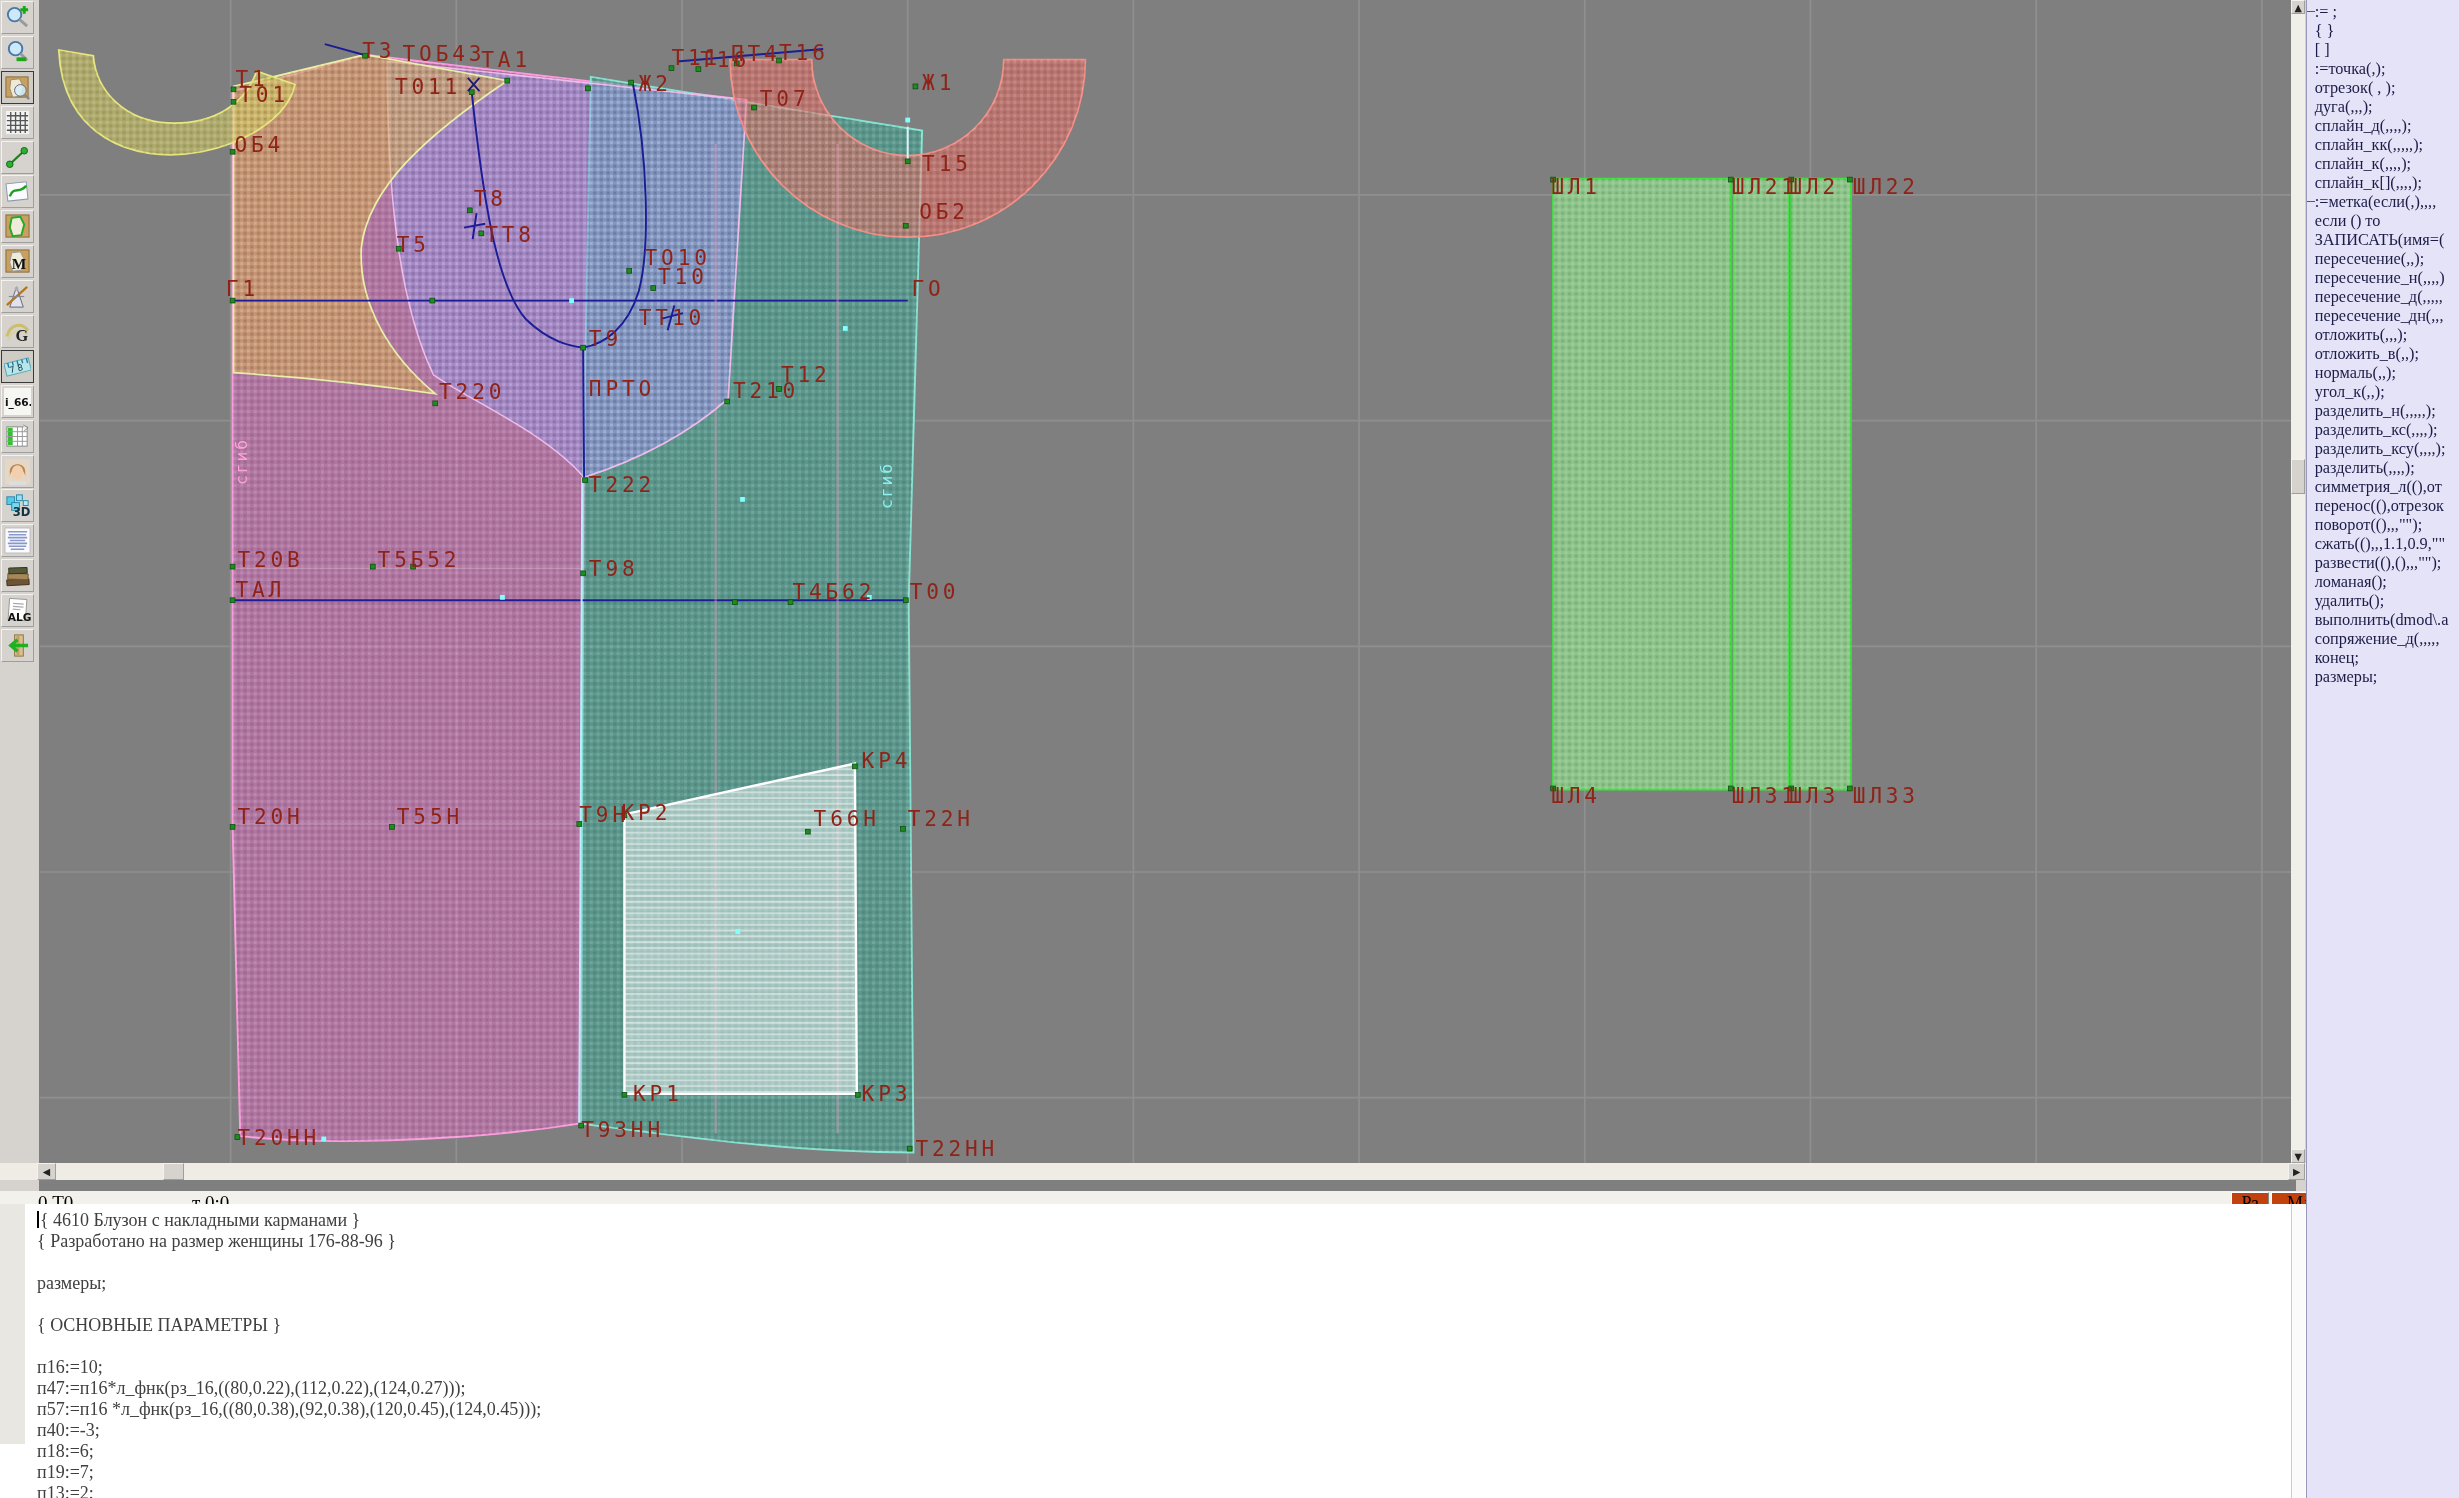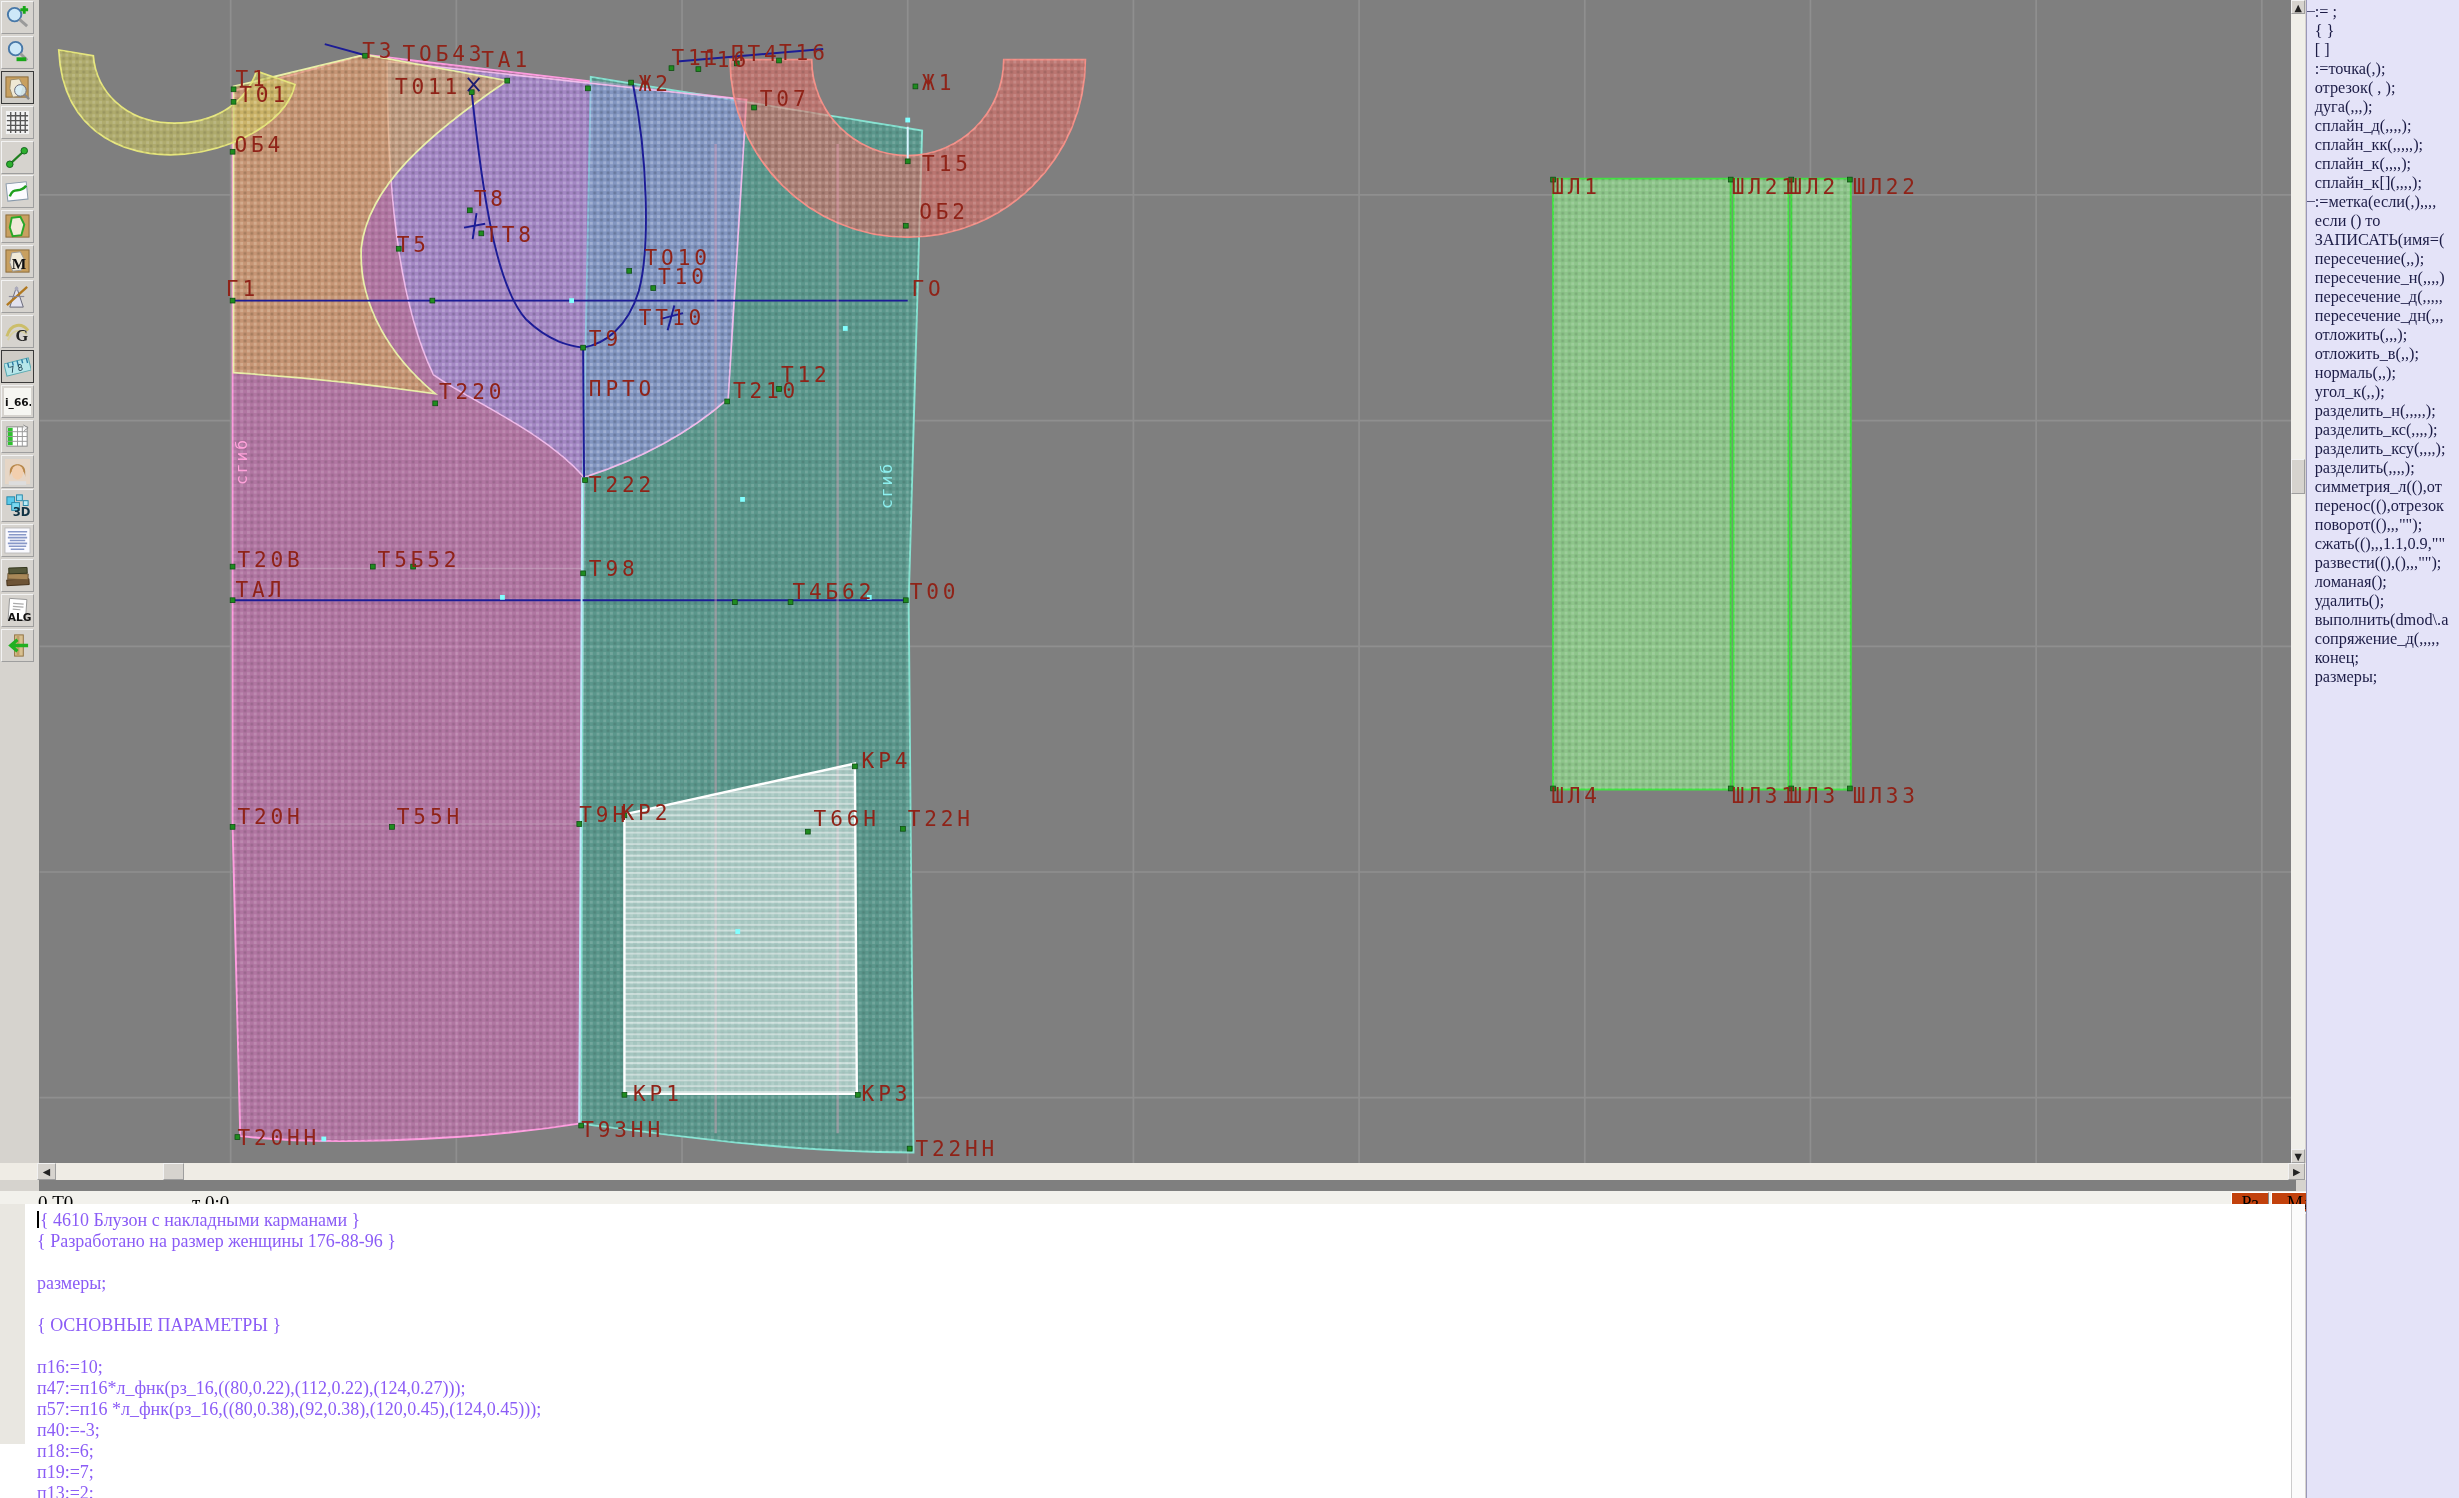--- a/index.html
+++ b/index.html
@@ -30,21 +30,21 @@
   #cv-vthumb{position:absolute;left:0;top:459px;width:14.4px;height:35px;background:#d6d3ce;border:1.9px outset #f2f2f2;box-sizing:border-box;}
   #hscroll{position:absolute;left:0;top:1163px;width:2306px;height:17.3px;background:#efece5;}
   #hthumb{position:absolute;left:163px;top:0;width:21px;height:17.3px;background:#d6d3ce;border:1.9px outset #f2f2f2;box-sizing:border-box;}
   
   #statusbar{position:absolute;left:0;top:1181px;width:2306px;height:23px;background:#f2f1ec;font-size:19px;color:#000;margin-top:10px;}
   #statusbar .st{position:absolute;top:1px;}
   .mbtn{position:absolute;top:1px;height:20px;background:#c2410c;border:1px solid #888;border-top-color:#fff;border-left-color:#fff;
         font:18px "Liberation Serif",serif;text-align:center;padding:0 3.8px;box-sizing:border-box;}
   
   #editor{position:absolute;left:0;top:1204px;width:2291px;height:295px;background:#ffffff;overflow:hidden;
-          font:18px "Liberation Serif",serif;color:#8b5cf6;}
+          font:18px "Liberation Serif",serif;color:#404040;padding-left:30px;}
   #editor .gutter{position:absolute;left:0;top:0;width:25px;height:240px;background:#e9e7e1;}
   #editor .lines{position:absolute;left:37px;top:5.8px;}
   .eline{height:21px;line-height:21px;white-space:pre;}
   .caret{display:inline-block;width:1.9px;height:16.3px;background:#000;margin-right:1px;vertical-align:-1.9px;}
   #ed-vscroll{position:absolute;left:2291px;top:1204px;width:14.4px;height:295px;background:#fbfbfb;border-left:1px solid #ccc;box-sizing:border-box;}
   
   #sidebar{position:absolute;left:2306px;top:0;width:154px;height:1499px;background:#e4e3f8;border-left:1px solid #9a98b8;box-sizing:border-box;
            font:16.3px "Liberation Serif",serif;color:#1c1c46;overflow:hidden;}
   #sidebar .fn-wrap{padding:1.9px 0 0 7.7px;}
   .fn-line{height:19px;line-height:19px;white-space:pre;position:relative;}

